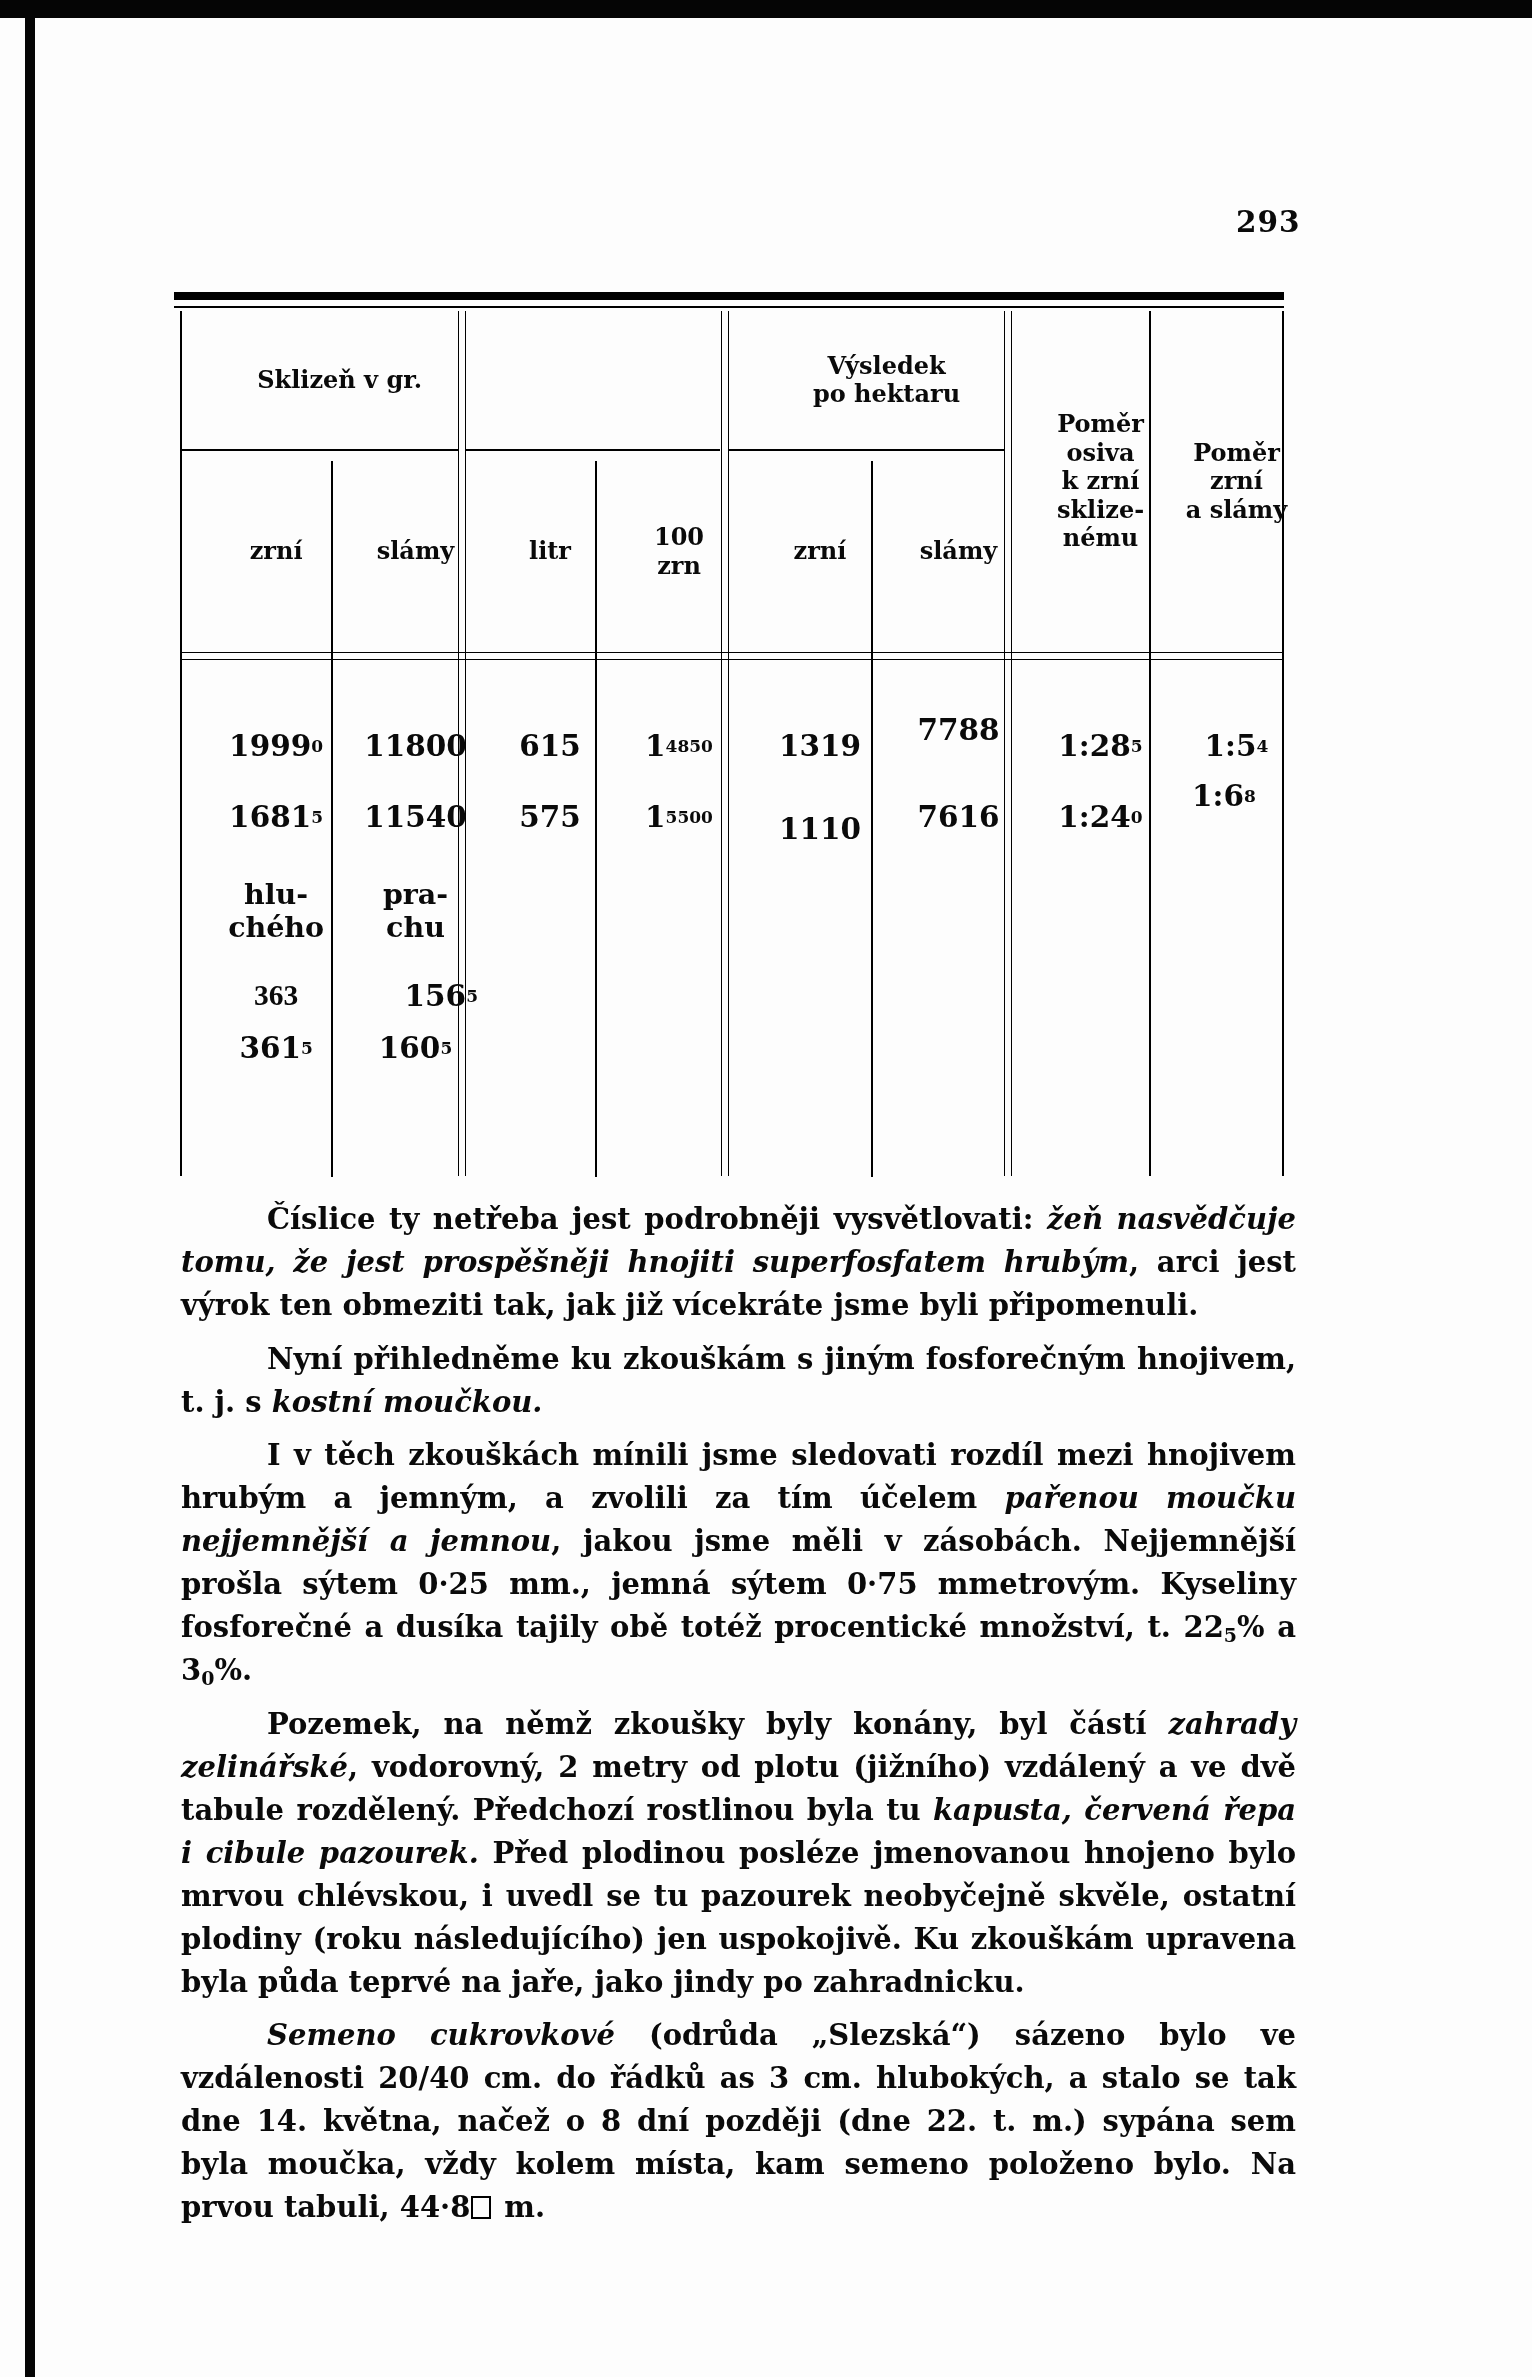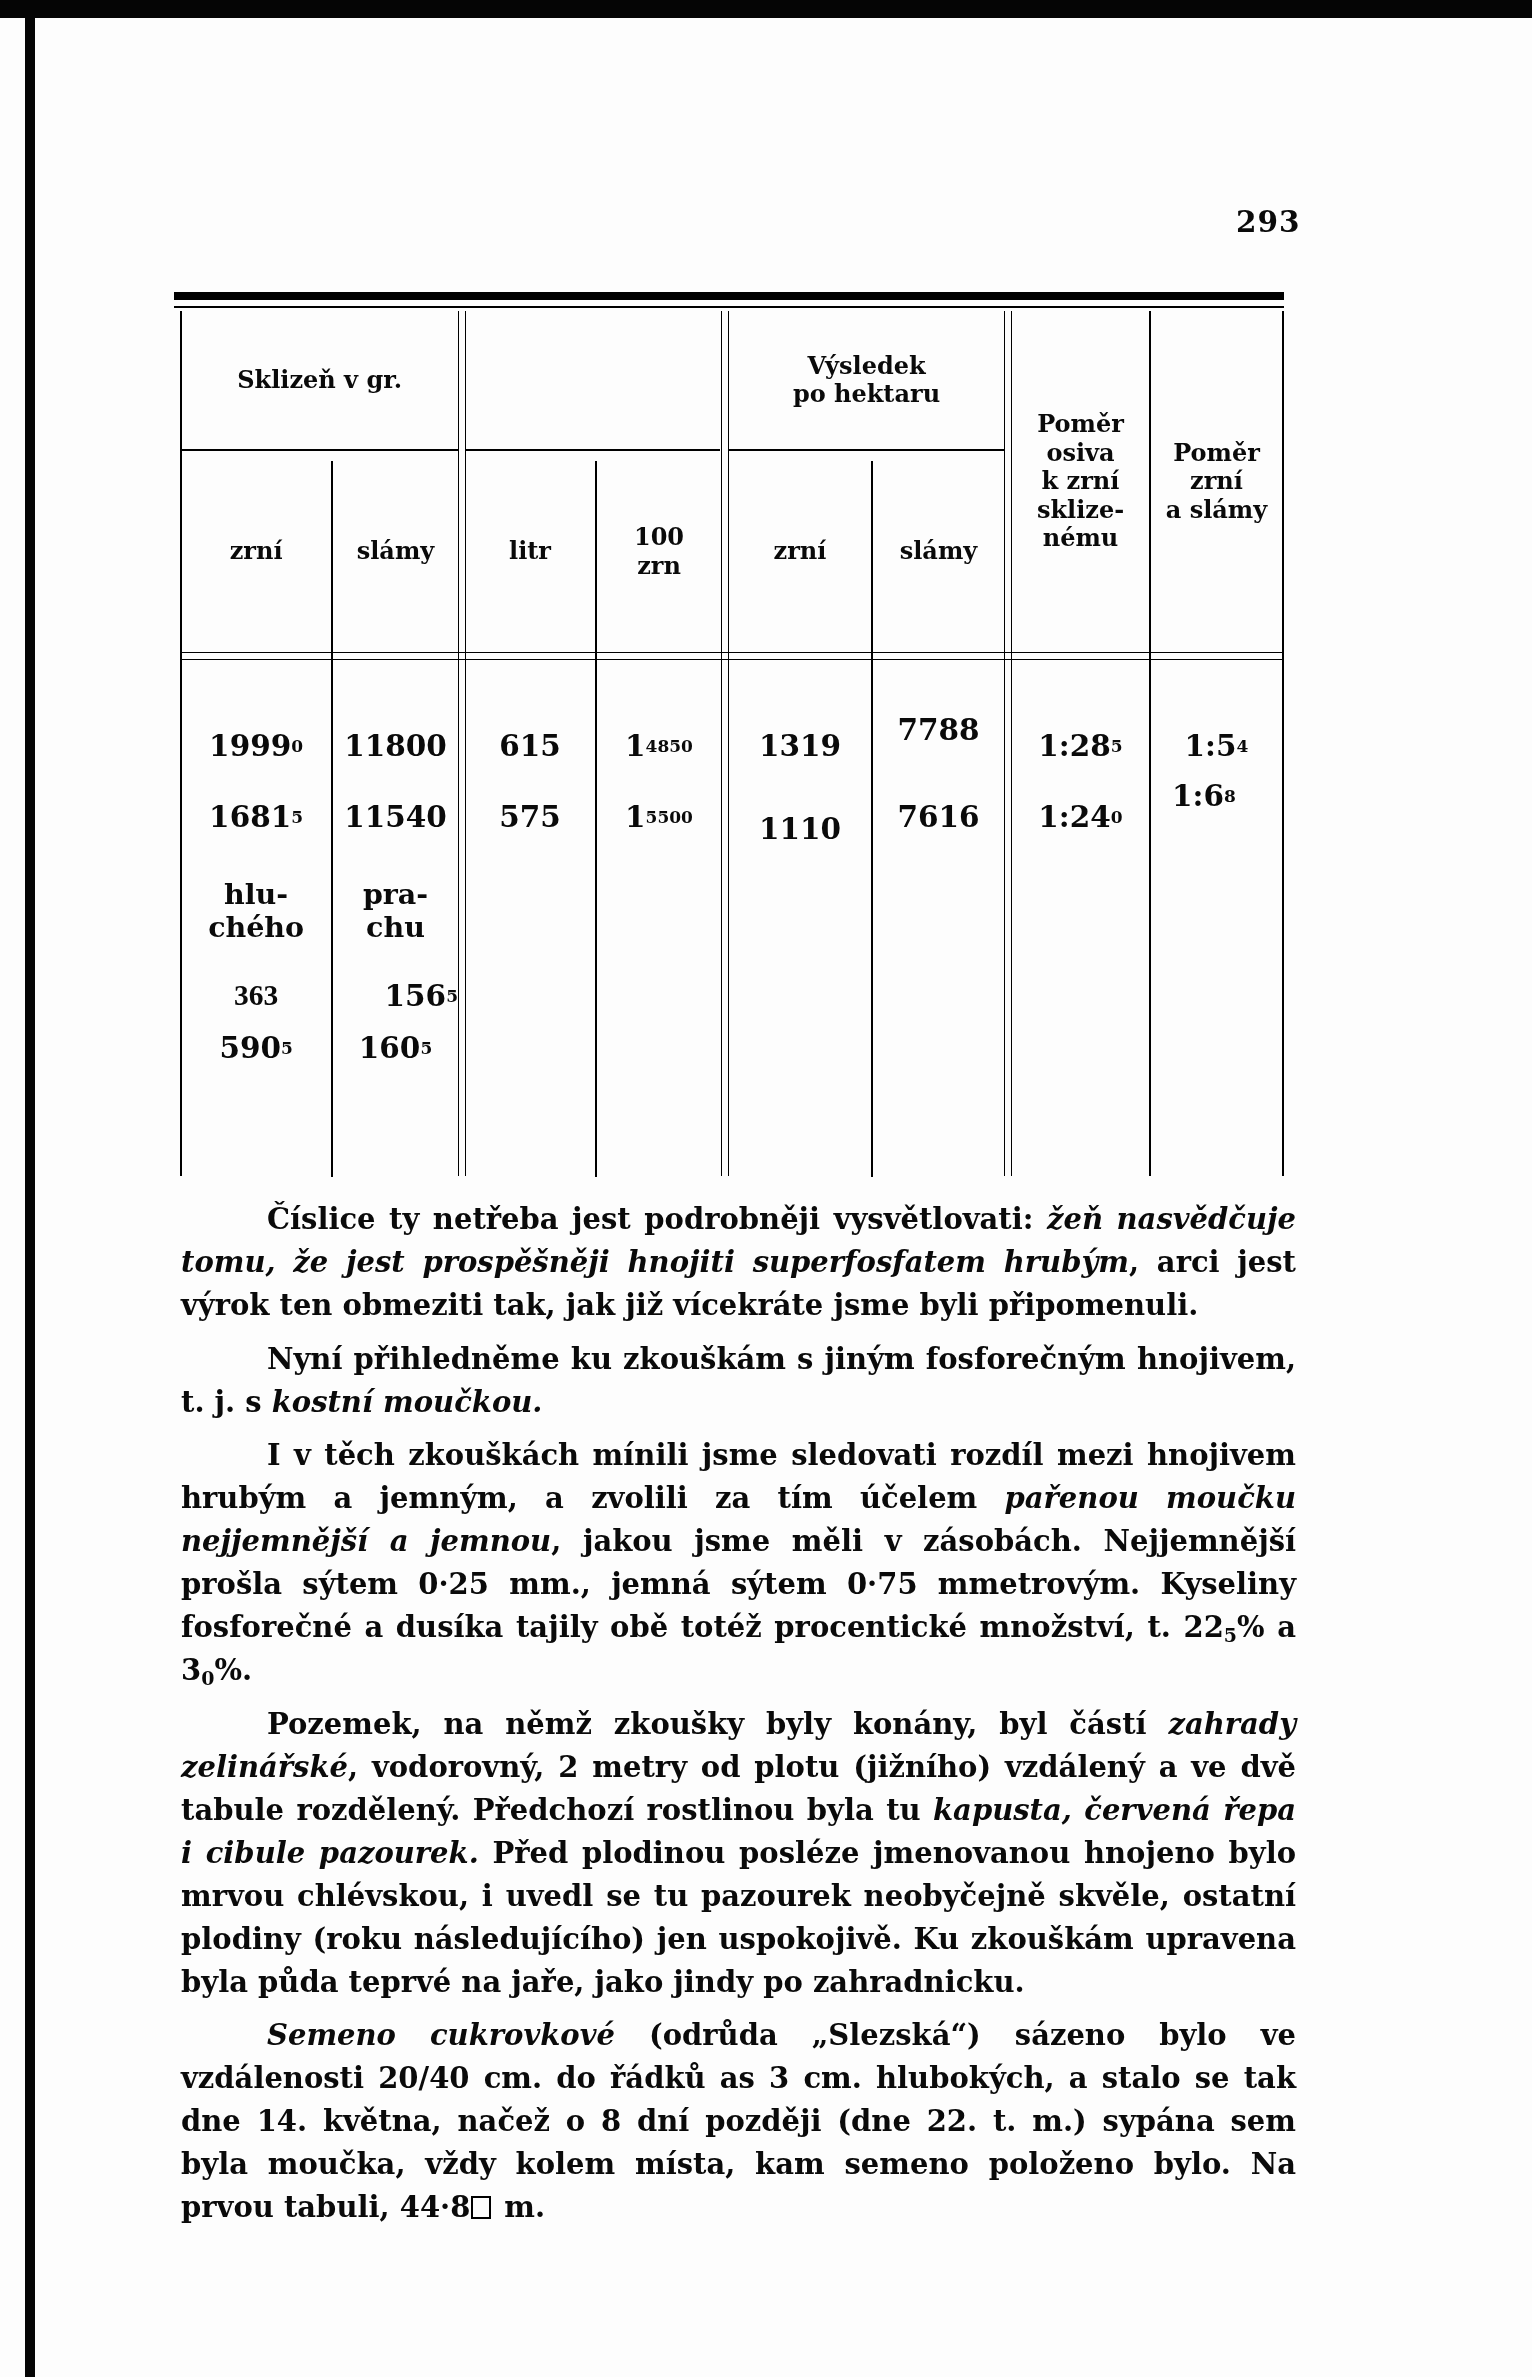--- a/index.html
+++ b/index.html
@@ -24,20 +24,21 @@
   .thin-rule { position: absolute; left: 0; top: 13.8px; width: 1110px; height: 1.9px; background: #000; }
   .hline { position: absolute; height: 2.4px; background: #000; }
   .vline { position: absolute; width: 2.4px; background: #000; }
   .vdouble { position: absolute; width: 8px; border-left: 1.9px solid #000; border-right: 1.9px solid #000; box-sizing: border-box; }
   .dbl-h { position: absolute; height: 7.6px; border-top: 1.9px solid #000; border-bottom: 1.9px solid #000; box-sizing: border-box; }
 
   .cell {
     position: absolute; display: flex; align-items: center; justify-content: center;
     text-align: center; font-weight: bold; font-size: 24px; line-height: 29.5px;
     font-family: "DejaVu Serif", serif;
+    padding-left: 20px;
   }
   .hdr { font-size: 24px; line-height: 28.5px; }
   .num { font-size: 29.5px; font-family: "DejaVu Serif", serif; font-weight: bold; }
   .num sub { font-size: 17px; vertical-align: -6.7px; line-height: 0; }
   .stack { flex-direction: column; }
 
   
   .body-text {
     position: absolute; left: 181px; top: 1198px; width: 1115px;
     font-family: "DejaVu Serif", serif; font-weight: bold;
@@ -179,21 +180,21 @@
     <div class="cell num" style="left:7.1px; top:678px; width:150px; height:52px;font-family:Liberation Serif, serif;">
         <span>363</span>
       </div>
     <div class="cell num" style="left:159px; top:678px; width:125px; height:52px;justify-content:flex-end;">
         <span>156</span>
         <sub>5</sub>
       </div>
   </div>
   <div>
     <div class="cell num" style="left:7.1px; top:730px; width:150px; height:52px;">
-        <span>590</span>
+        <span>361</span>
         <sub>5</sub>
       </div>
     <div class="cell num" style="left:159px; top:730px; width:125px; height:52px;">
         <span>160</span>
         <sub>5</sub>
       </div>
   </div>
 </div>
 
 <div class="body-text">

